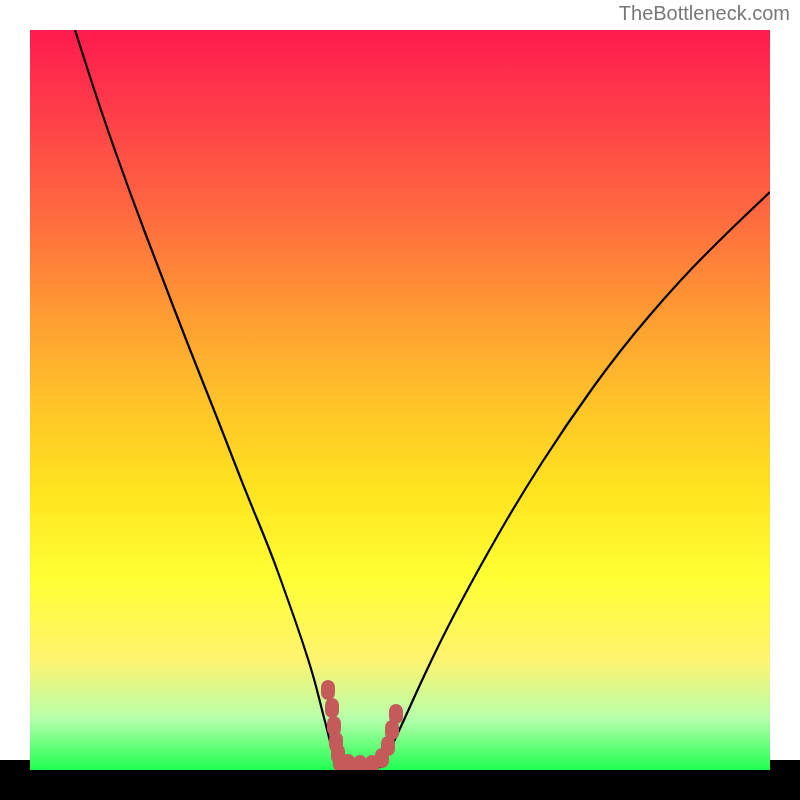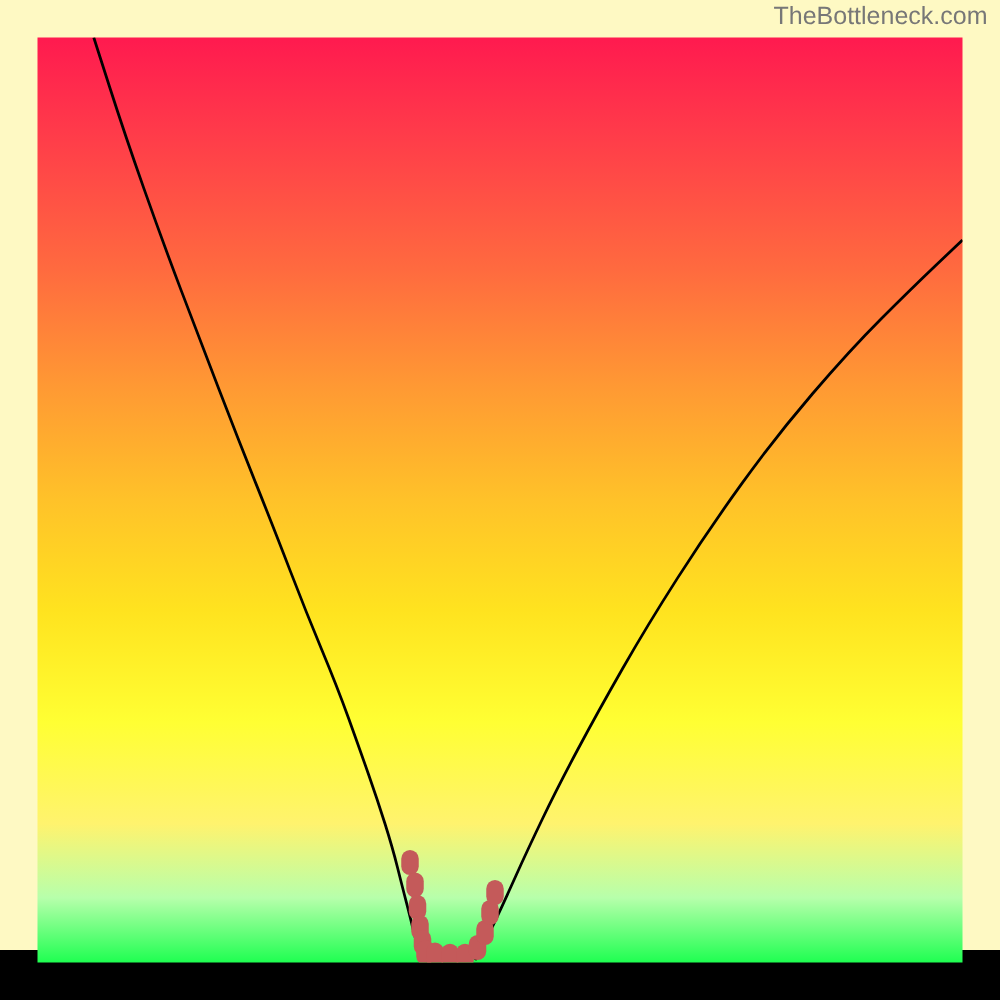--- a/index.html
+++ b/index.html
@@ -10,21 +10,21 @@
     background: #000;
     overflow: hidden;
     font-family: Arial, Helvetica, sans-serif;
   }
   .frame {
     position: absolute;
     left: 0;
     top: 0;
     width: 800px;
     height: 760px;
-    background: #fef9c3;
+    background: #ffffff;
   }
   .plot {
     position: absolute;
     left: 30px;
     top: 30px;
     width: 740px;
     height: 740px;
     
     background: linear-gradient(to bottom,
       #ff1a4f 0%,

